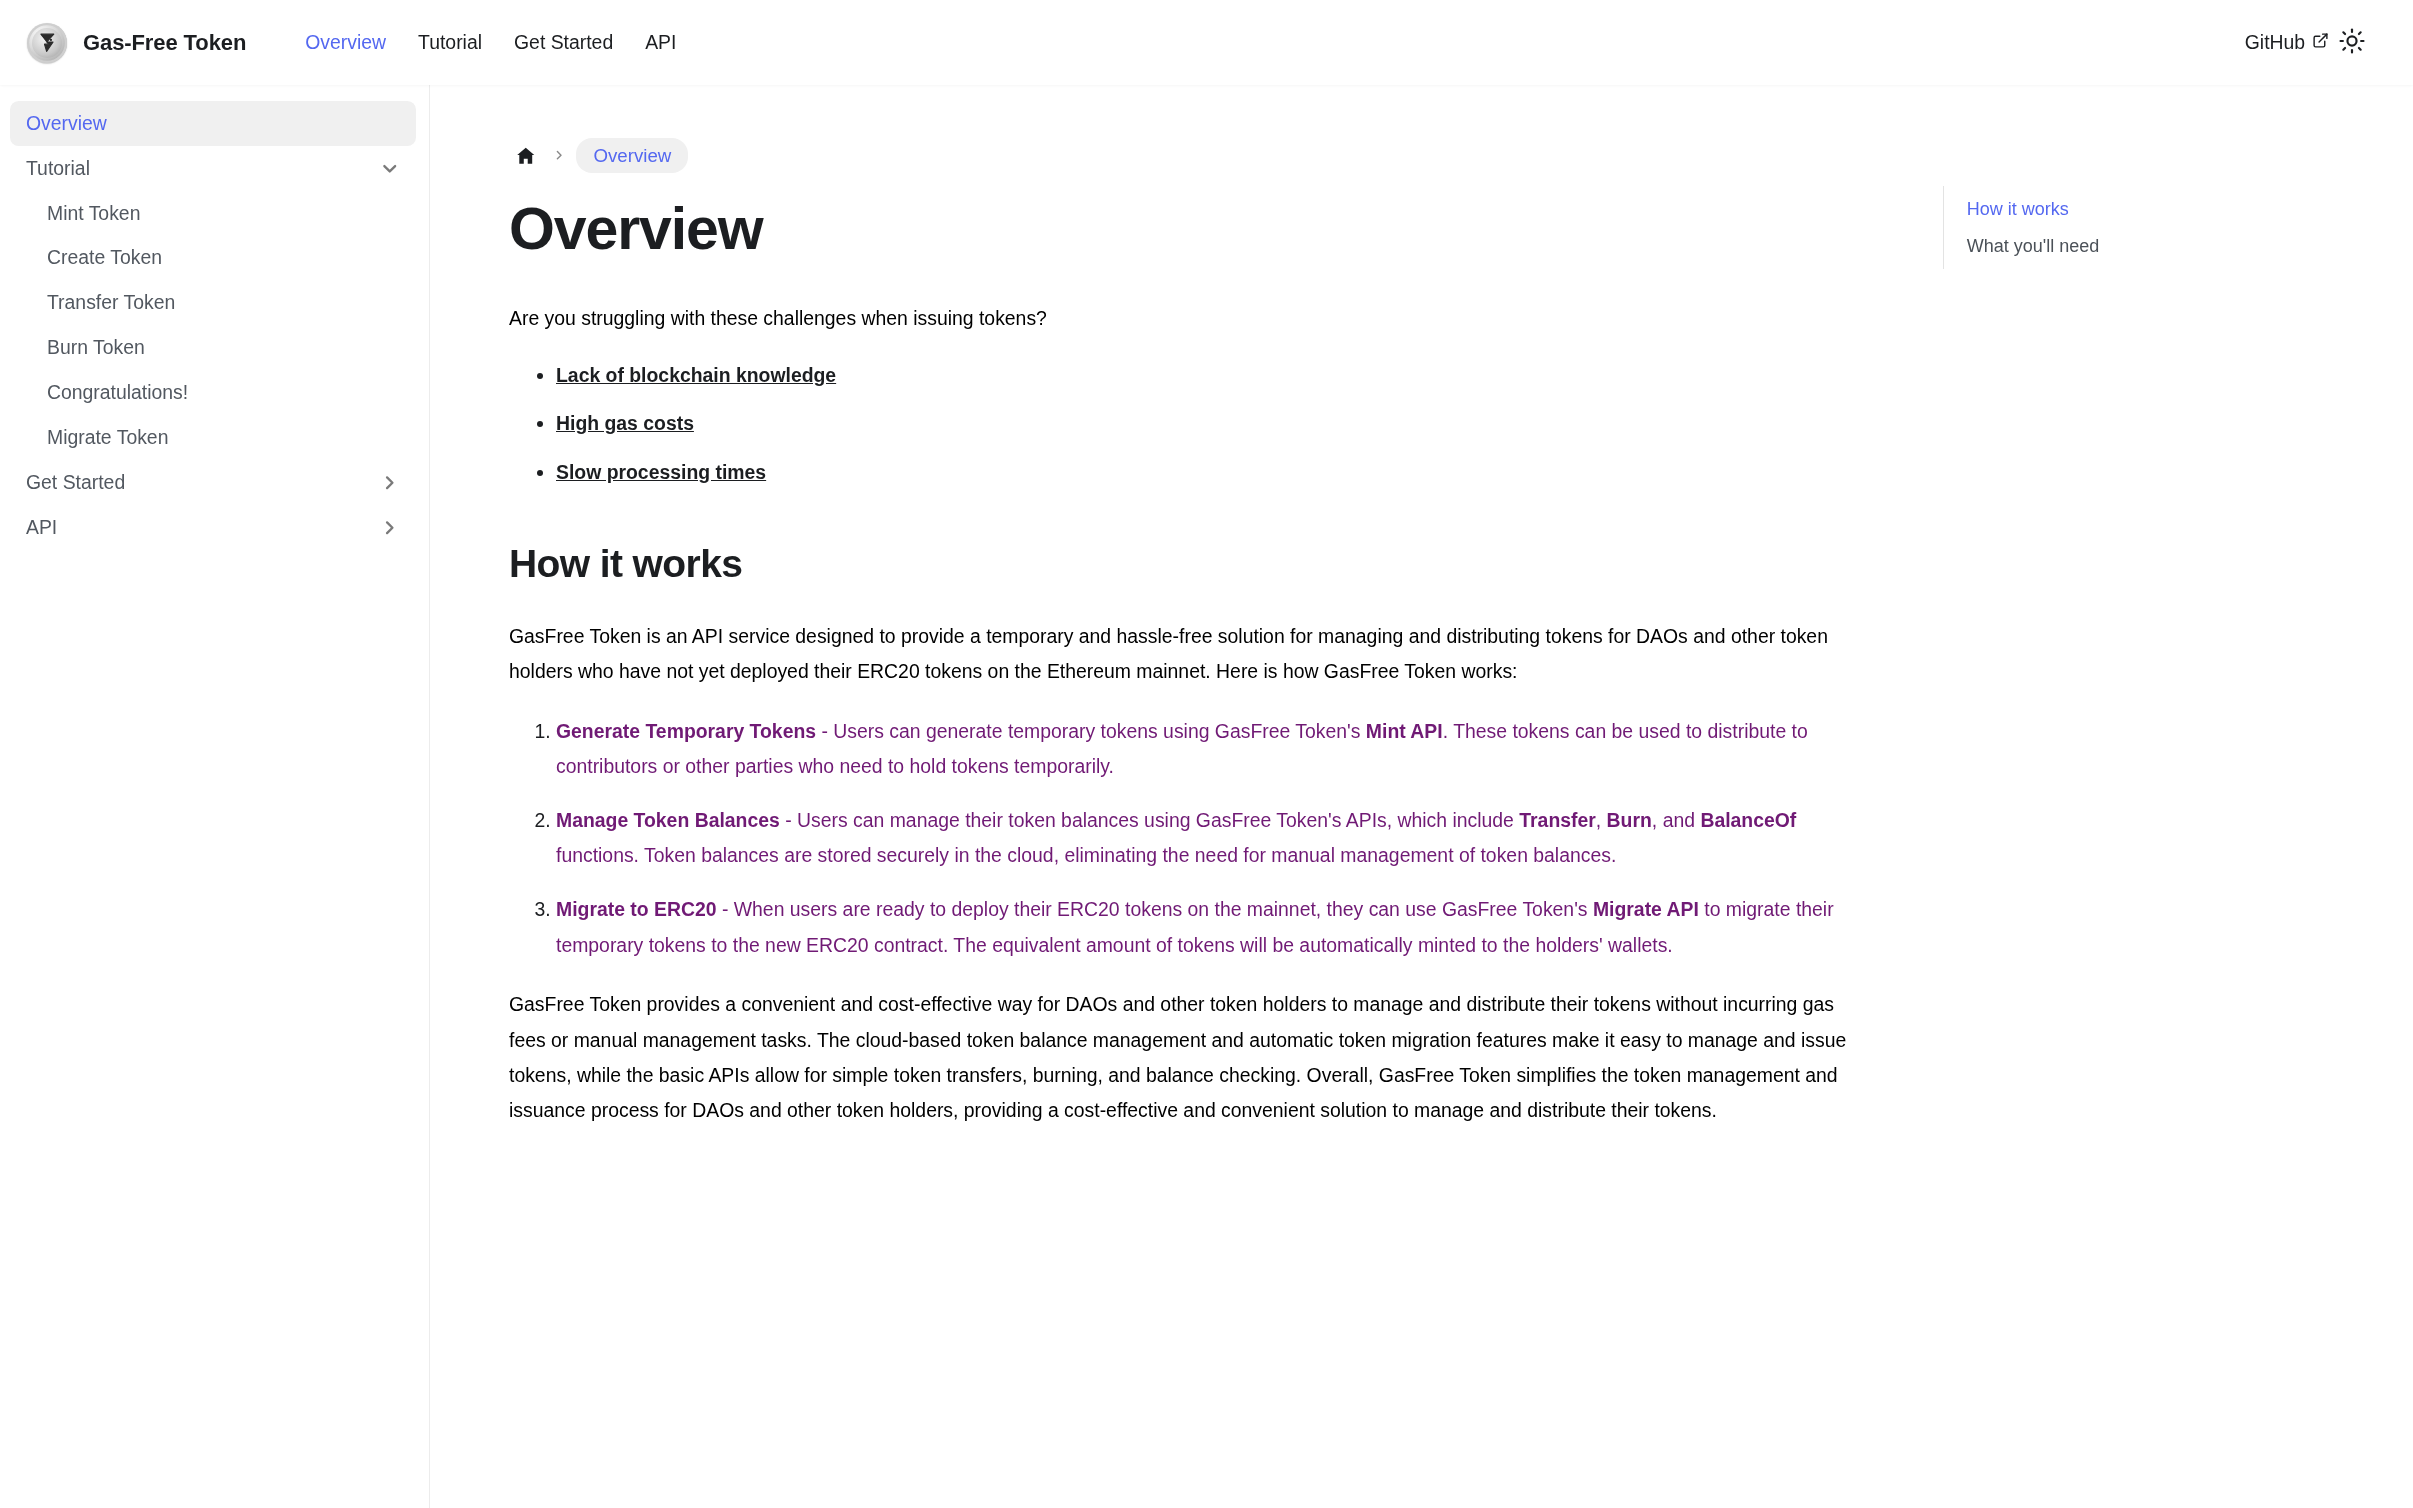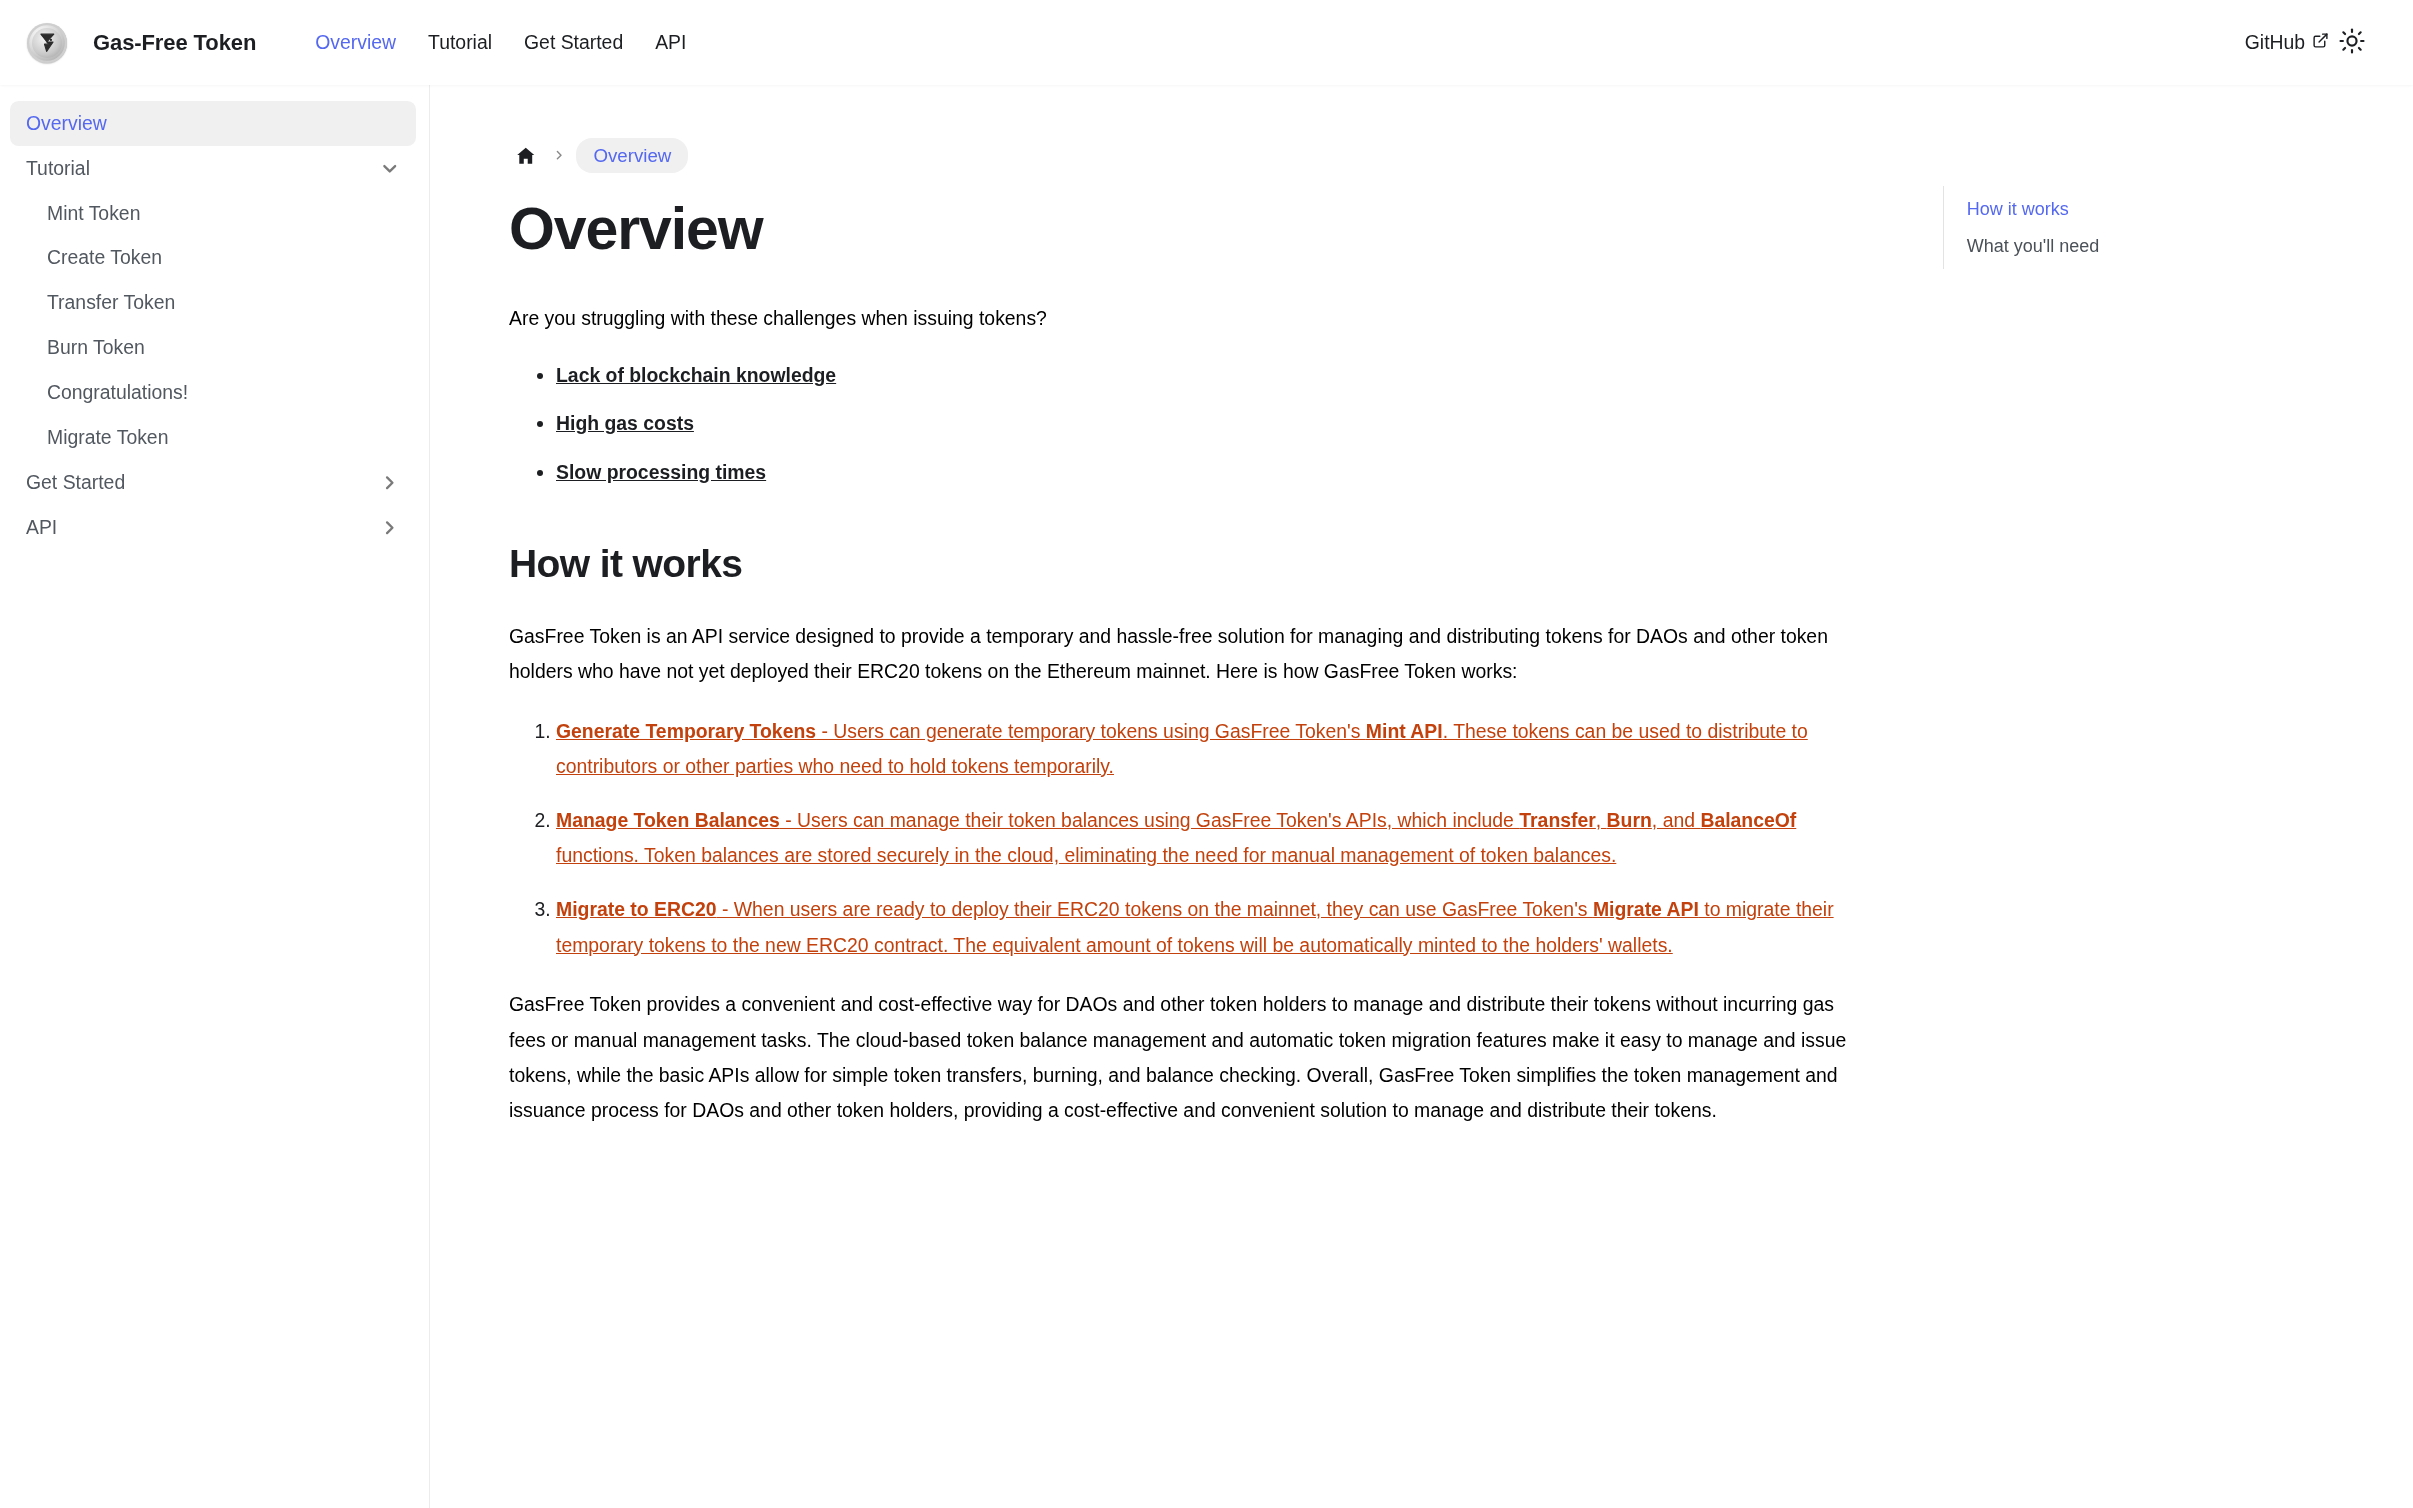--- a/index.html
+++ b/index.html
@@ -20,21 +20,21 @@
     display: flex;
     align-items: center;
     padding: 0 27px 0 27px;
     box-shadow: 0 1.4px 2.9px rgba(0,0,0,0.055);
     position: relative;
     z-index: 30;
   }
   .navbar-brand {
     display: flex;
     align-items: center;
-    gap: 26px;
+    gap: 16px;
     margin-right: 43px;
     text-decoration: none;
   }
   .brand-logo {
     width: 40px; height: 40px;
     border-radius: 50%;
     position: relative;
     background:
       radial-gradient(circle at 35% 30%, #fdfdfd 0%, #dcdcdc 40%, #b9b9b9 70%, #8e8e8e 100%);
     box-shadow: inset 0 0 0 2.2px #cfcfcf, 0 0.7px 1.4px rgba(0,0,0,.25);
@@ -192,24 +192,23 @@
     text-decoration: underline;
   }
   ol.doc-ol {
     margin: 0 0 24.4px 0;
     padding-left: 47px;
     list-style: decimal;
   }
   ol.doc-ol li {
     font-size: 19.4px;
     line-height: 1.82;
-    color: #c2410c;
+    color: #701a75;
     margin-bottom: 18.7px;
     max-width: 1350px;
-    text-decoration: underline;
   }
   ol.doc-ol li::marker { color:#1c1e21; }
   strong { font-weight: 700; }
 
   
   .toc-col {
     flex: 0 0 302px;
     width: 302px;
     padding: 101px 0 0 0;
     margin-left: 18.7px;

